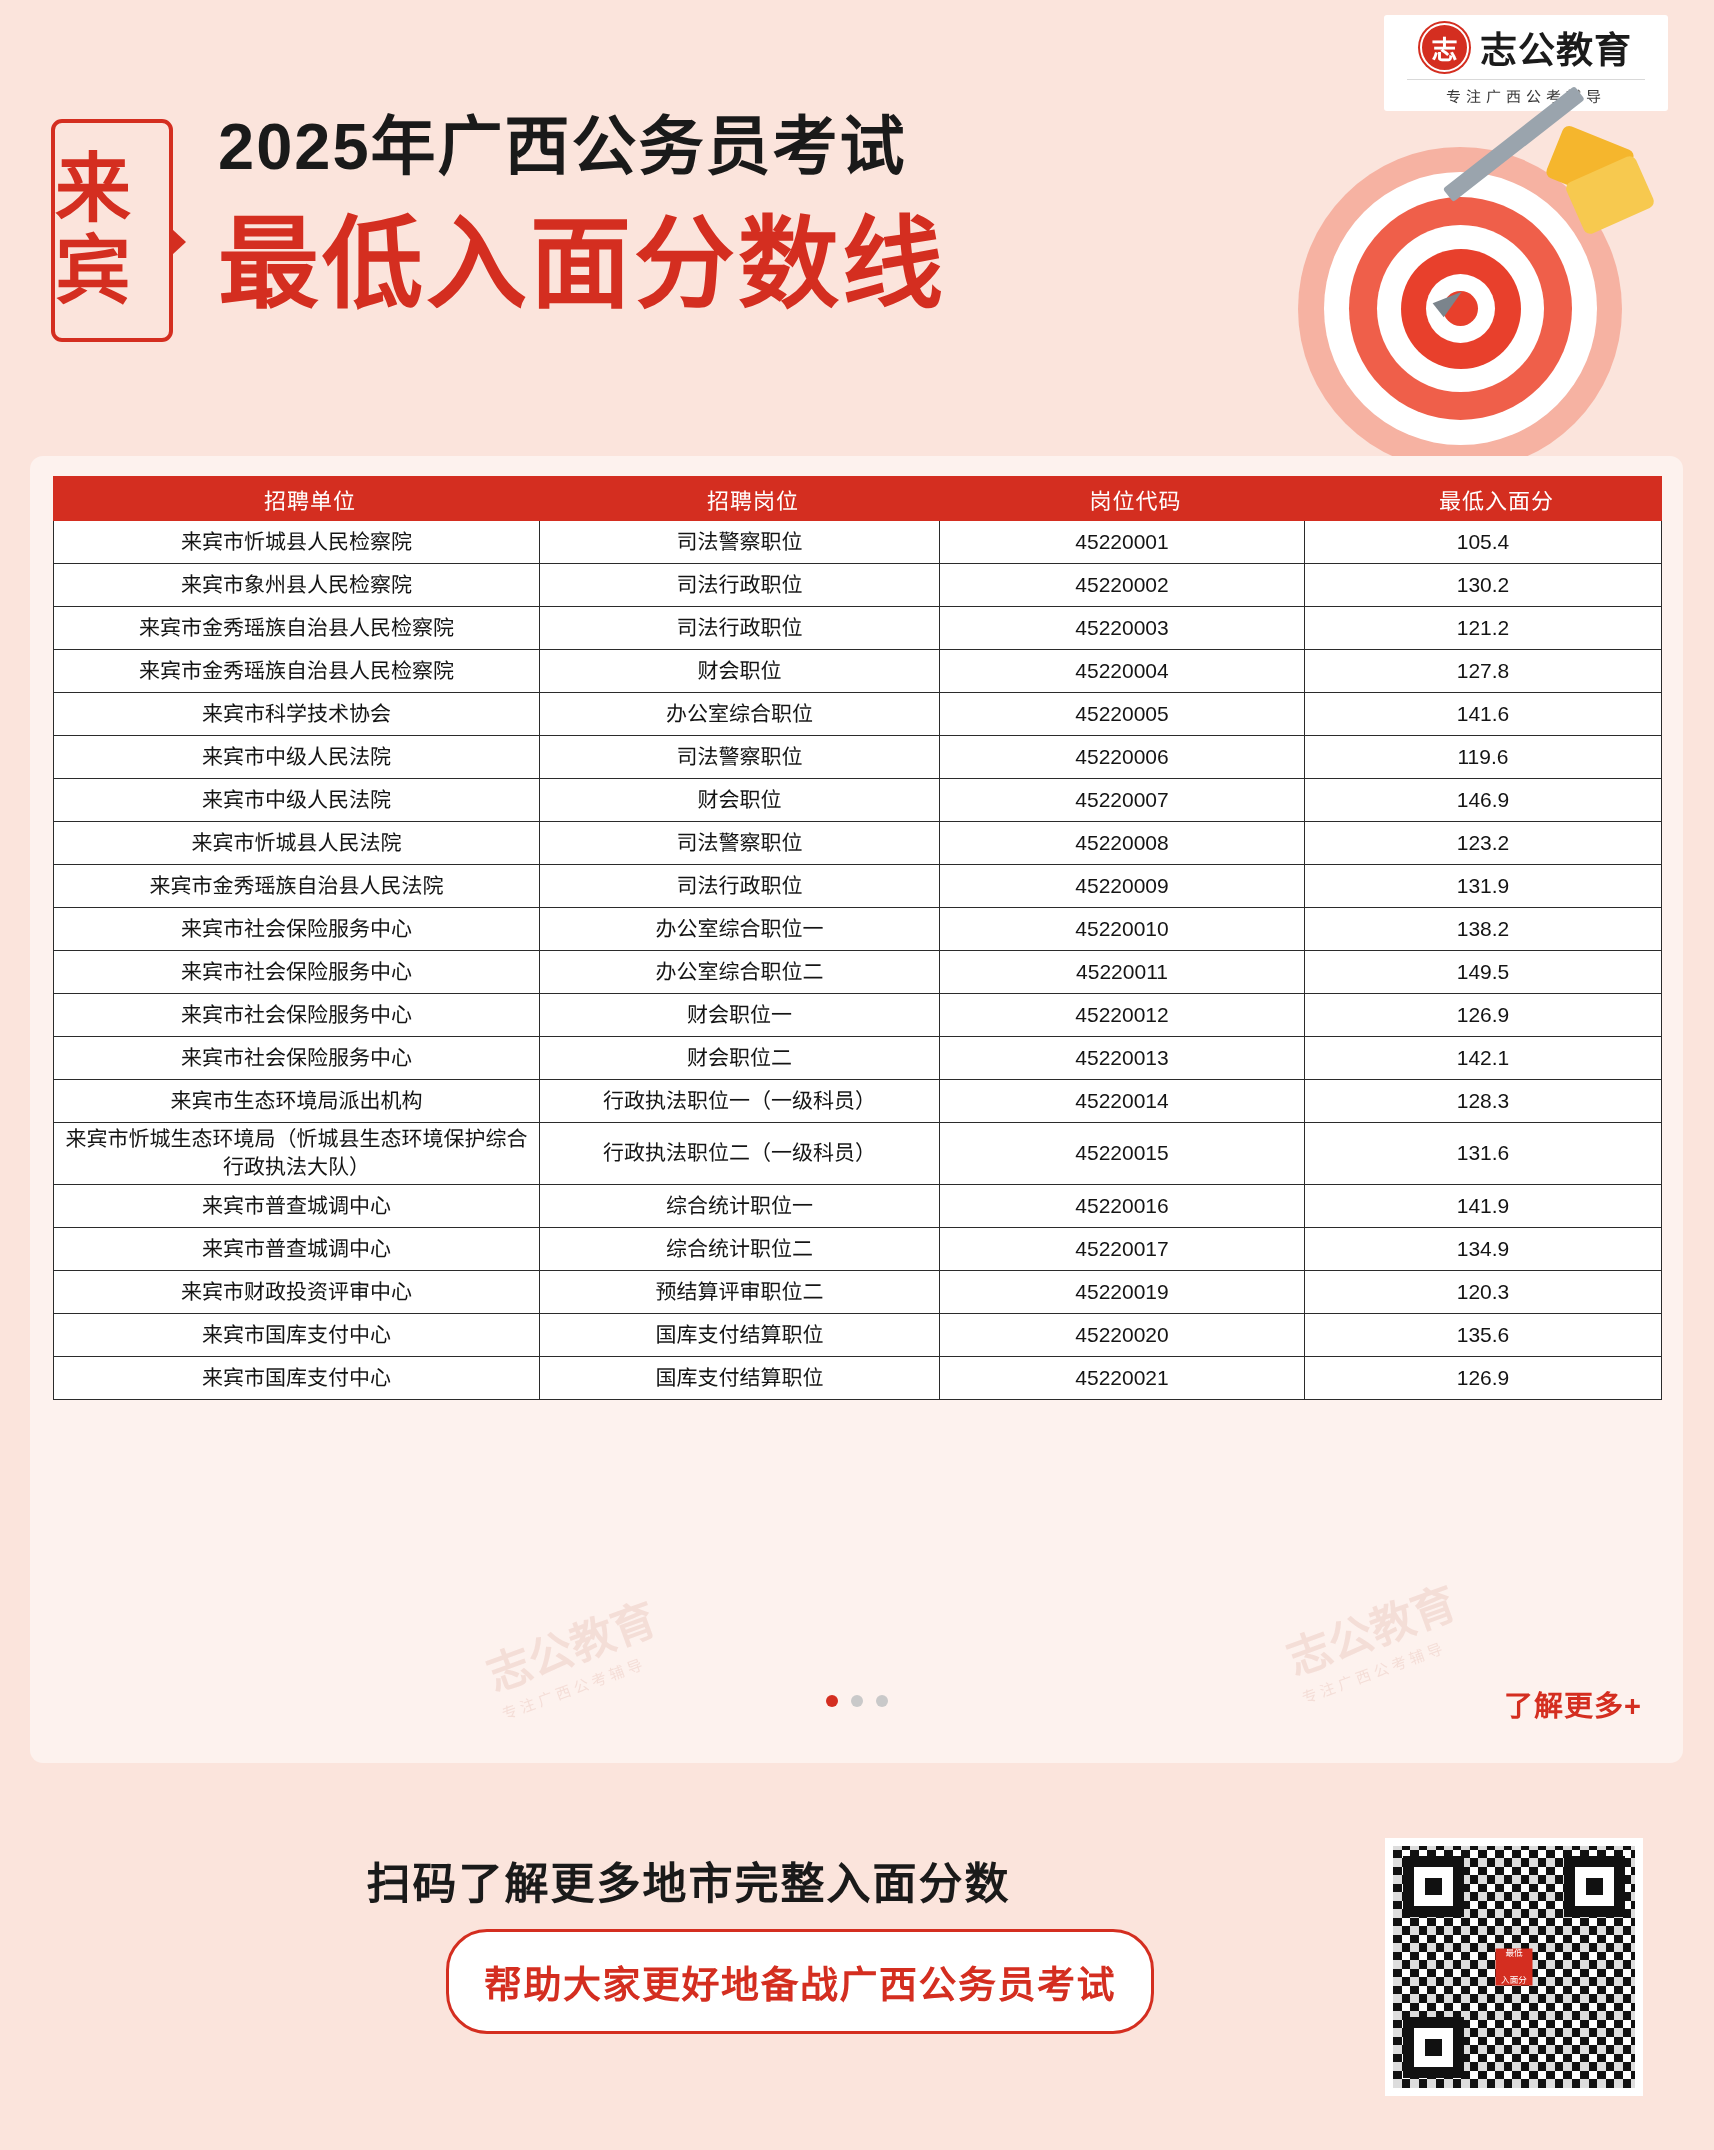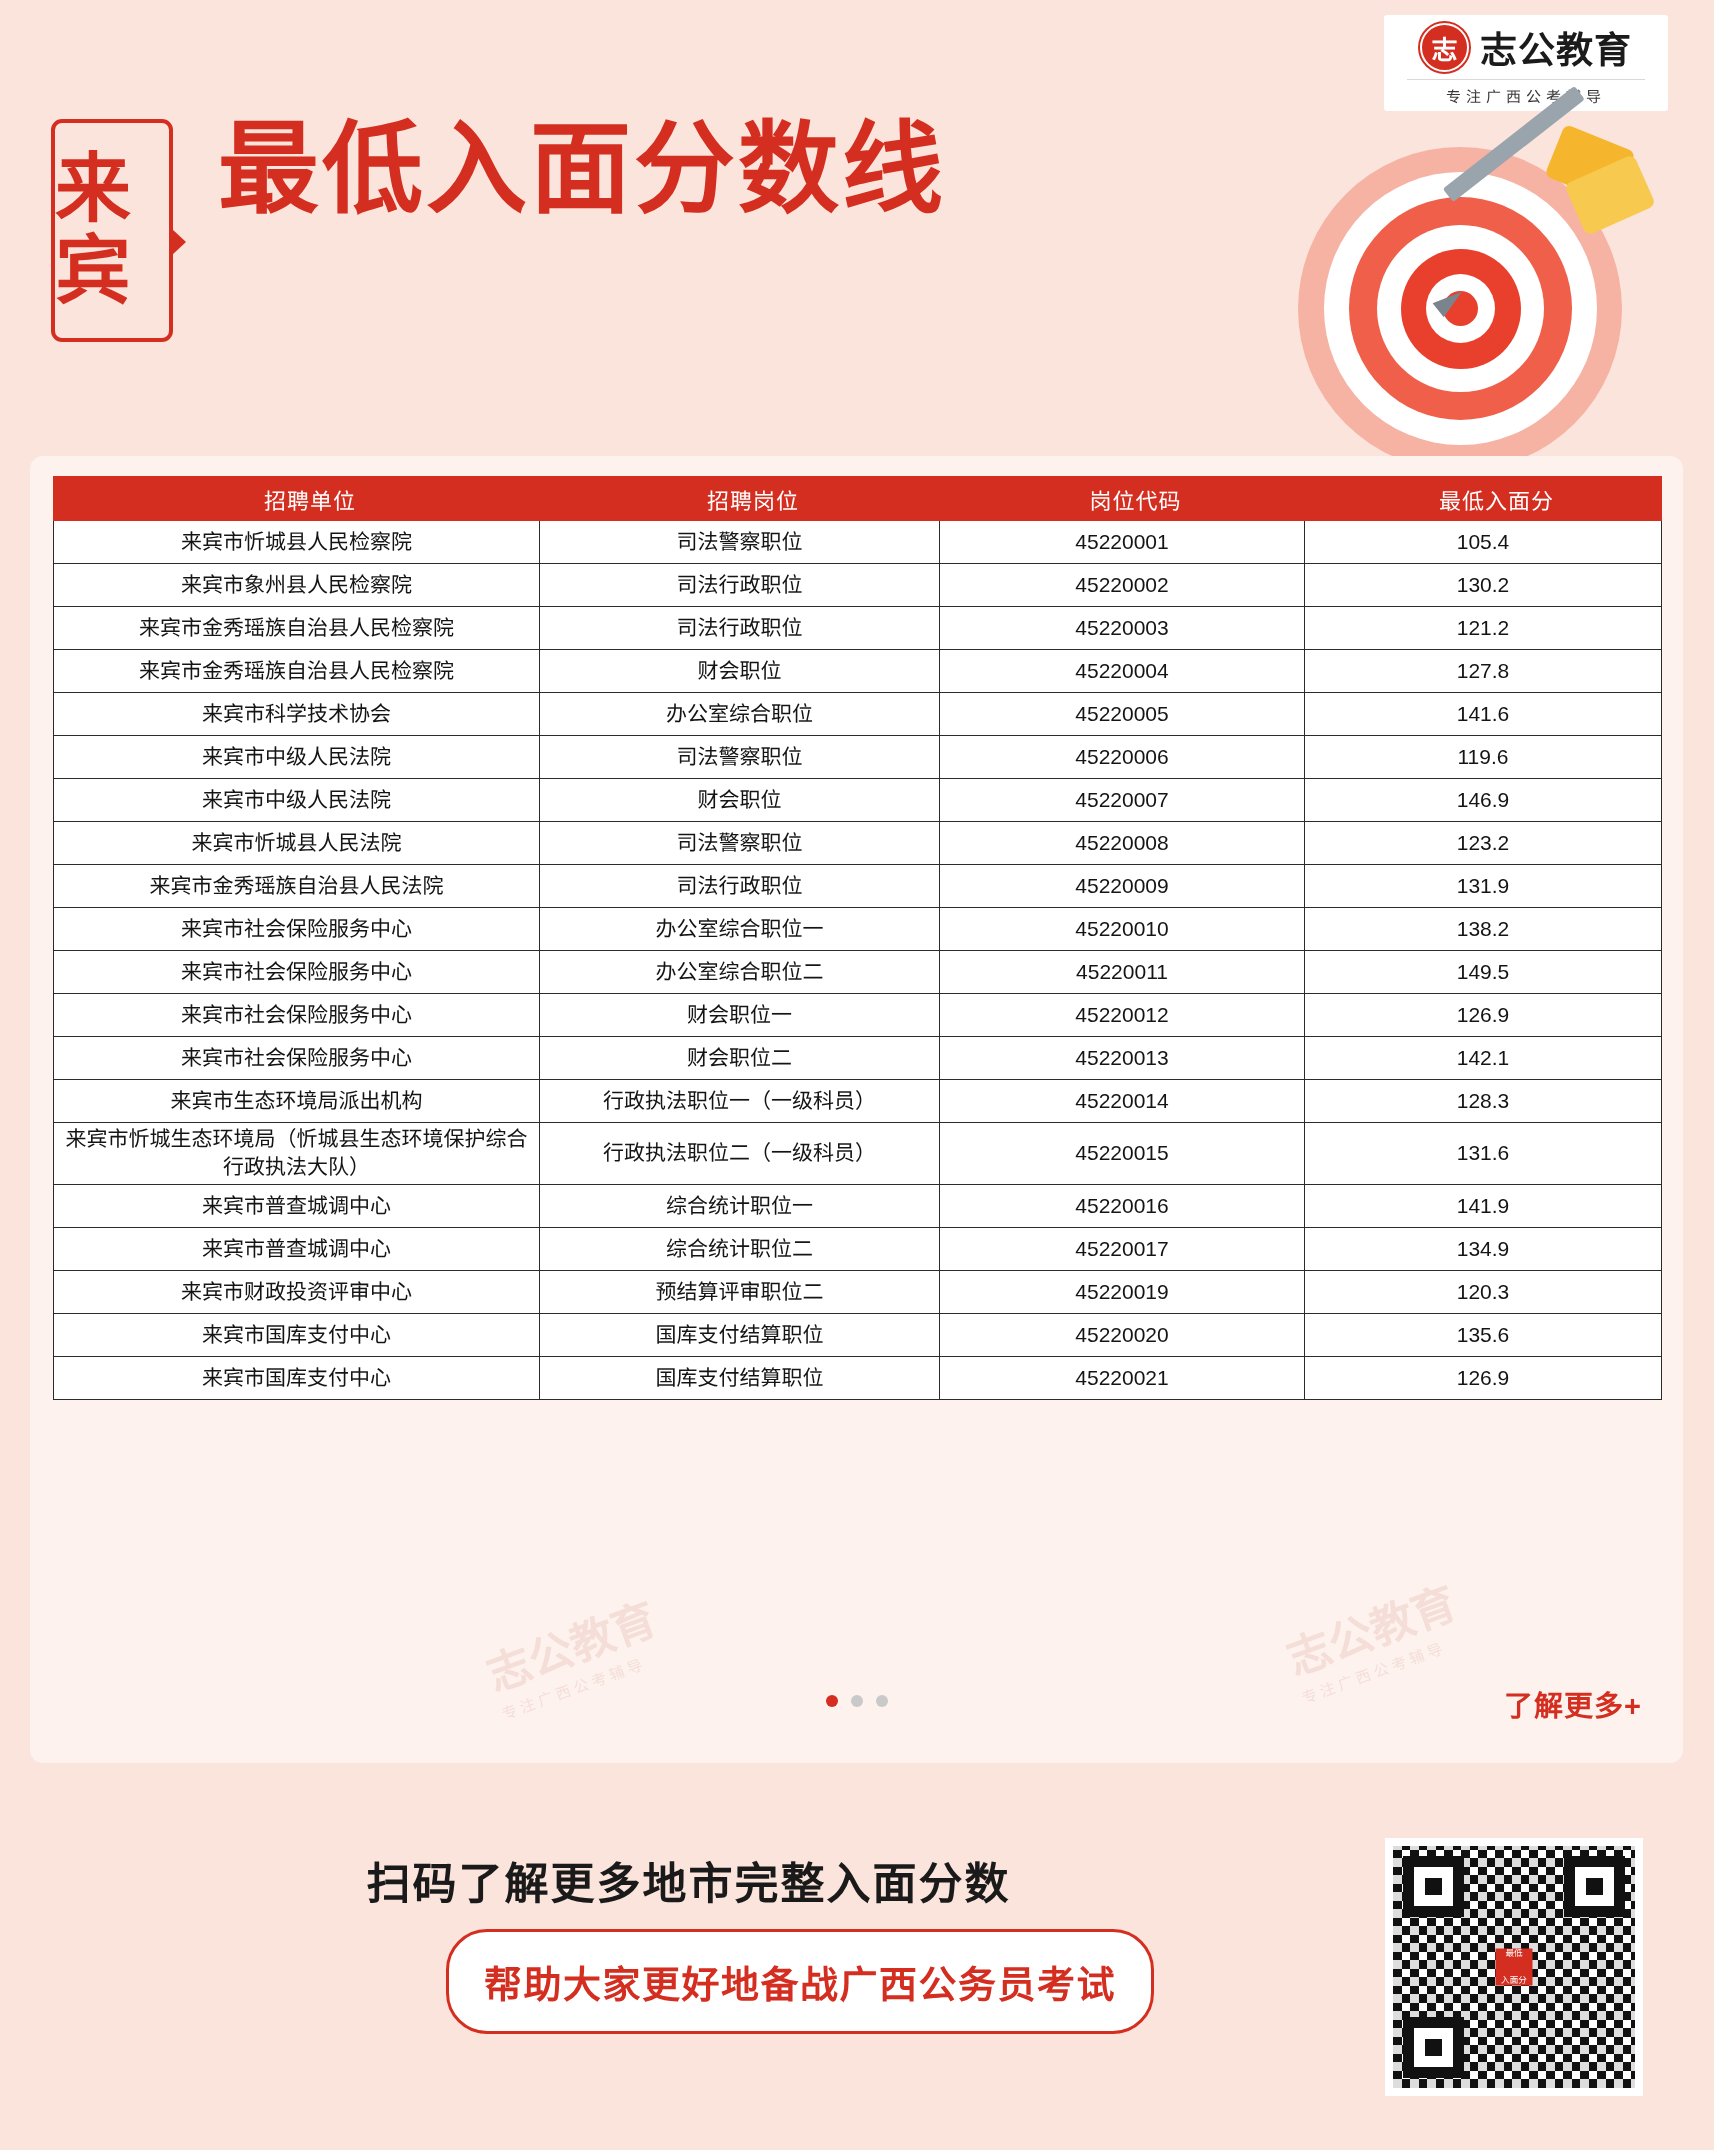--- a/index.html
+++ b/index.html
@@ -63,21 +63,21 @@
     border-bottom: 13px solid transparent;
     border-left: 14px solid #d42e20;
   }
   .title-block { margin-left: 167px; }
   .title-line1 {
     font-size: 65px; font-weight: bold; color: #1a1a1a; letter-spacing: 2px;
     line-height: 1.25;
   }
   .title-line2 {
     font-size: 101px; font-weight: bold; color: #d42e20; letter-spacing: 3px;
-    line-height: 1.2; margin-top: 3px;
+    line-height: 1.2; margin-top: 17px;
   }
 
   
   .target { position: absolute; top: 106px; right: 61px; width: 385px; height: 375px; }
   .ring { position: absolute; border-radius: 50%; }
   .r1 { left: 30px;  top: 41px;  width: 324px; height: 324px; background: #f6b2a2; }
   .r2 { left: 56px; top: 66px; width: 273px; height: 273px; background: #ffffff; }
   .r3 { left: 81px; top: 91px; width: 223px; height: 223px; background: #ef5f4a; }
   .r4 { left: 109px; top: 119px; width: 167px; height: 167px; background: #ffffff; }
   .r5 { left: 133px; top: 143px; width: 120px; height: 120px; background: #e8402c; }
@@ -212,20 +212,21 @@
   <div class="brand-row">
     <div class="brand-seal">志</div>
     <div class="brand-name">志公教育</div>
   </div>
   <div class="brand-sub">专注广西公考辅导</div>
 </div>
 
 <div class="header">
   <div class="city-badge">来宾</div>
   <div class="title-block">
+    <div class="title-line1">2025年广西公务员考试</div>
     <div class="title-line2">最低入面分数线</div>
   </div>
 </div>
 
 <div class="target">
   <div class="ring r1"></div>
   <div class="ring r2"></div>
   <div class="ring r3"></div>
   <div class="ring r4"></div>
   <div class="ring r5"></div>

